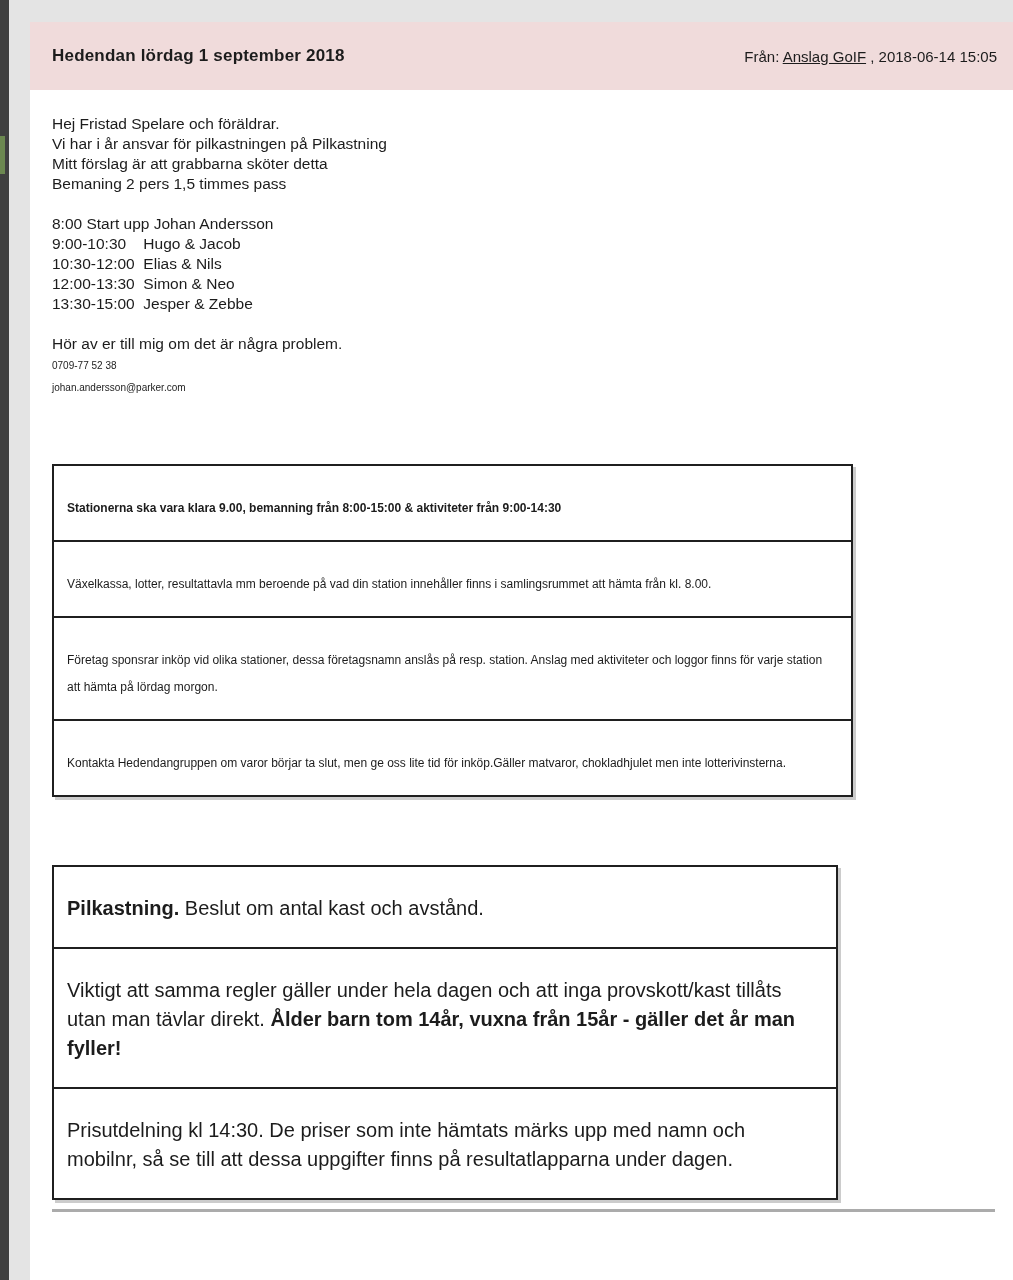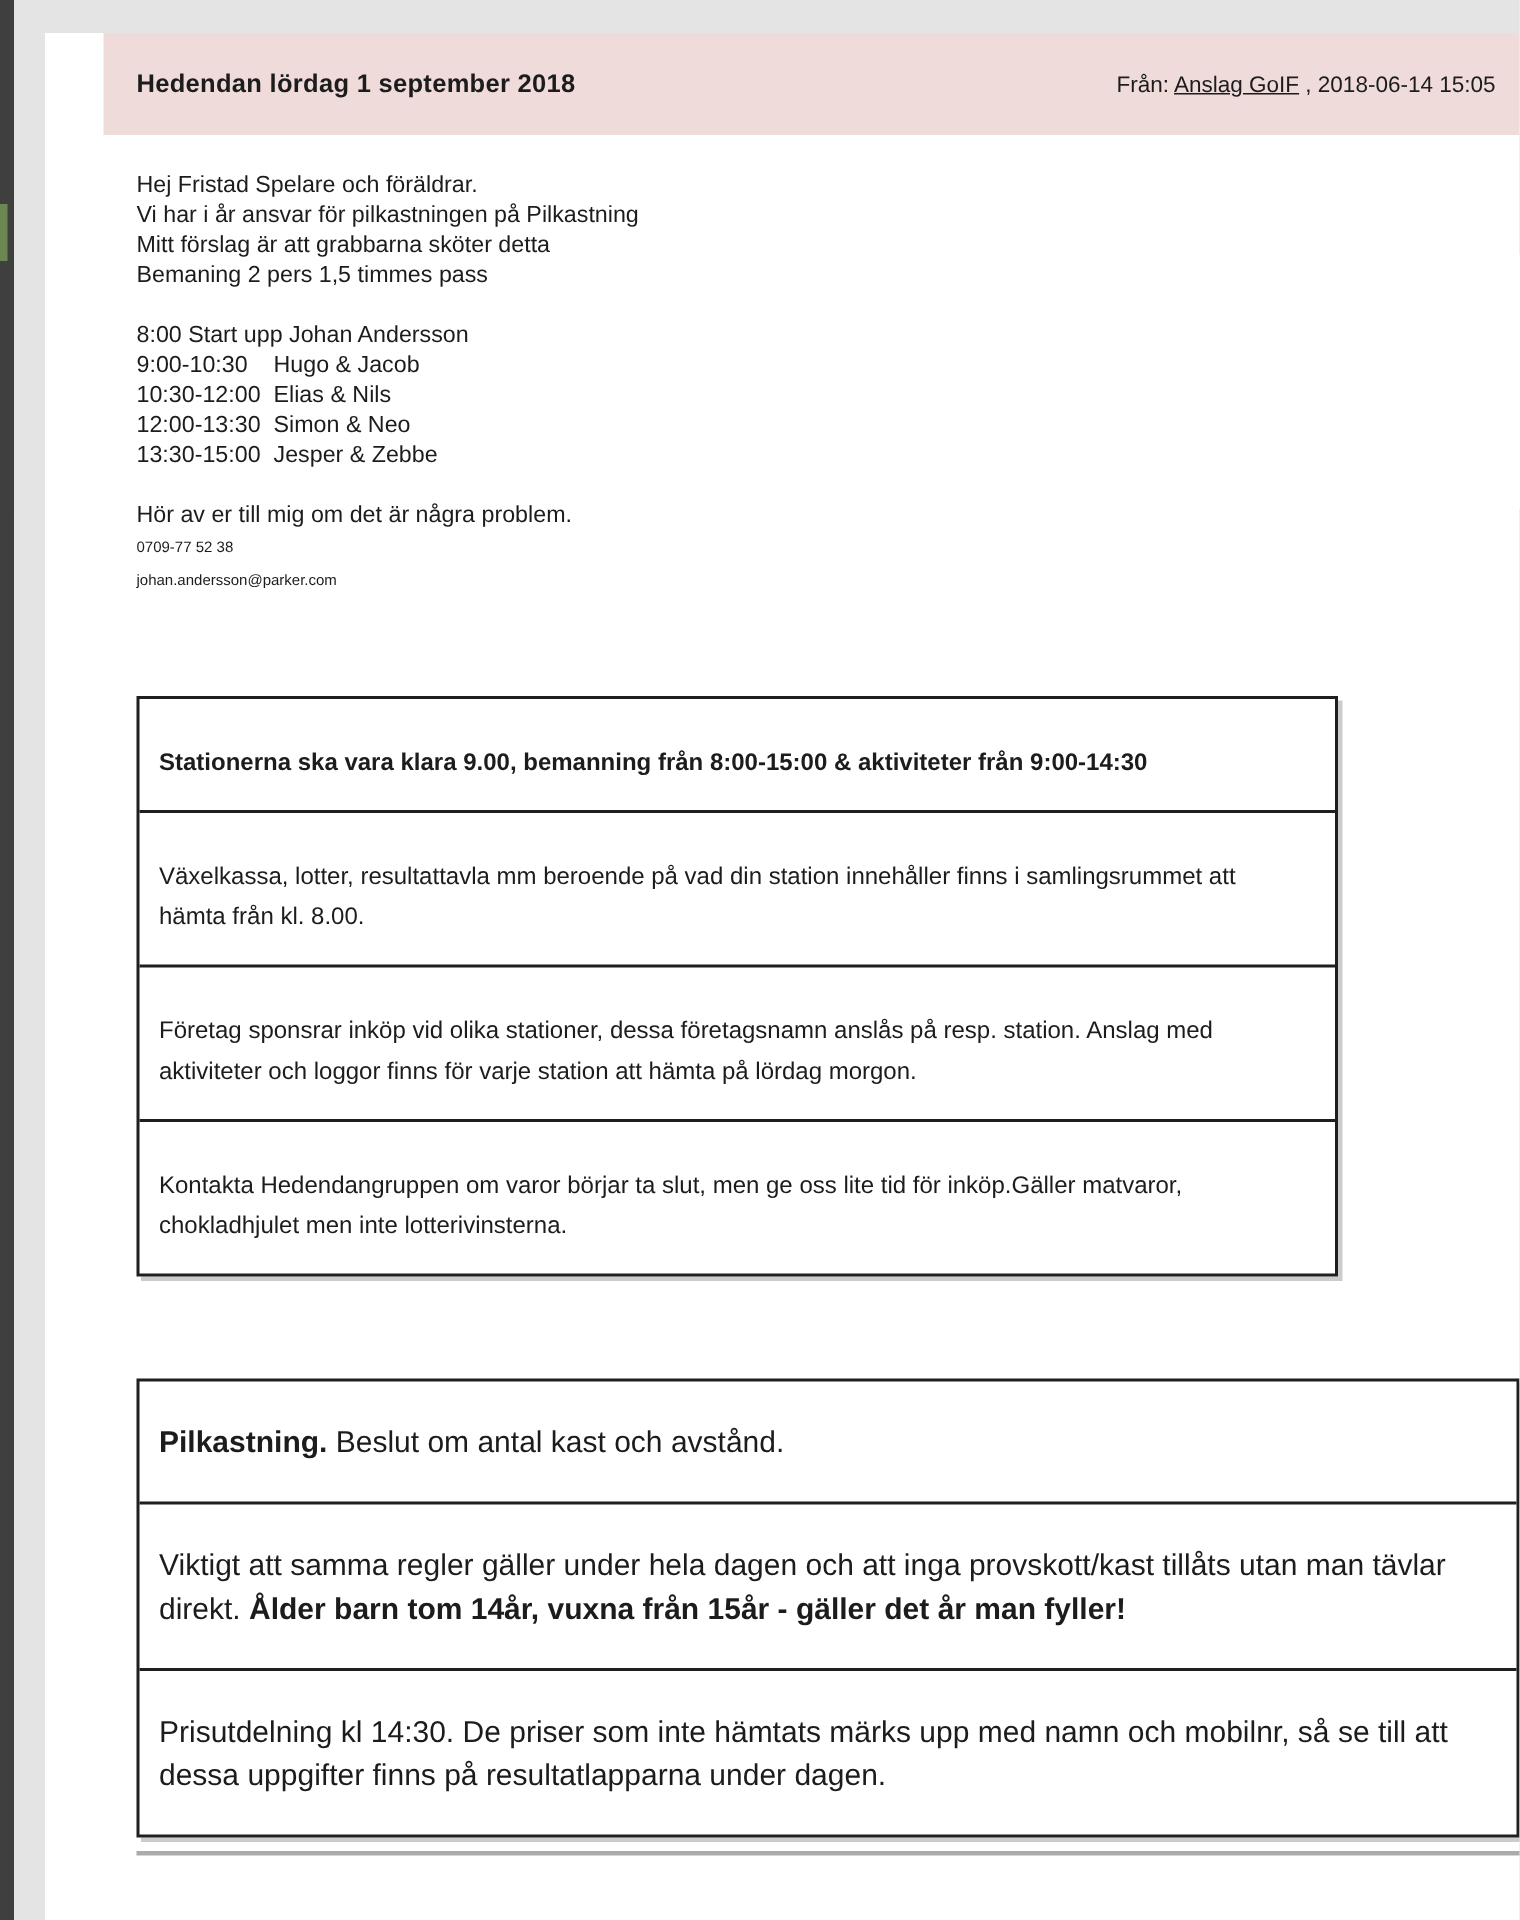--- a/index.html
+++ b/index.html
@@ -23,21 +23,20 @@
   }
   .scroll-indicator{
     position:absolute;left:0;top:136px;width:5px;height:38px;
     background:var(--scroll-indicator,#6c8850);
   }
   .page{
     margin:22px 0 0 30px;
     width:983px;
     min-height:1258px;
     background:#ffffff;
-    padding-left:39px;
   }
   .header{
     height:68px;
     background:var(--header-background,#f0dbdb);
     display:flex;align-items:center;justify-content:space-between;
     padding:0 16px 0 22px;
   }
   .header .title{
     font-size:17px;font-weight:bold;letter-spacing:.2px;
   }
@@ -62,24 +61,24 @@
   .stack{
     border:2px solid var(--box-border,#1f1f1f);
     box-shadow:3px 3px 0 rgba(110,110,110,.35);
     background:#fff;
   }
   .stack .box{border-bottom:2px solid var(--box-border,#1f1f1f);}
   .stack .box:last-child{border-bottom:none;}
   .stack1{width:801px;margin-top:66px;}
   .stack1 .box{
     padding:29px 24px 18px 13px;
-    font-size:16px;line-height:27px;
+    font-size:12px;line-height:27px;
   }
   .stack1 .box.headline{font-weight:bold;}
-  .stack2{width:922px;margin-top:68px;}
+  .stack2{width:786px;margin-top:68px;}
   .stack2 .box{
     padding:27px 20px 24px 13px;
     font-size:20px;line-height:29px;
   }
   .stack2 .box b{font-weight:bold;}
   .next-divider{
     margin-top:9px;width:943px;border-top:3px solid #ababab;height:0;
   }
 </style>
 </head>

